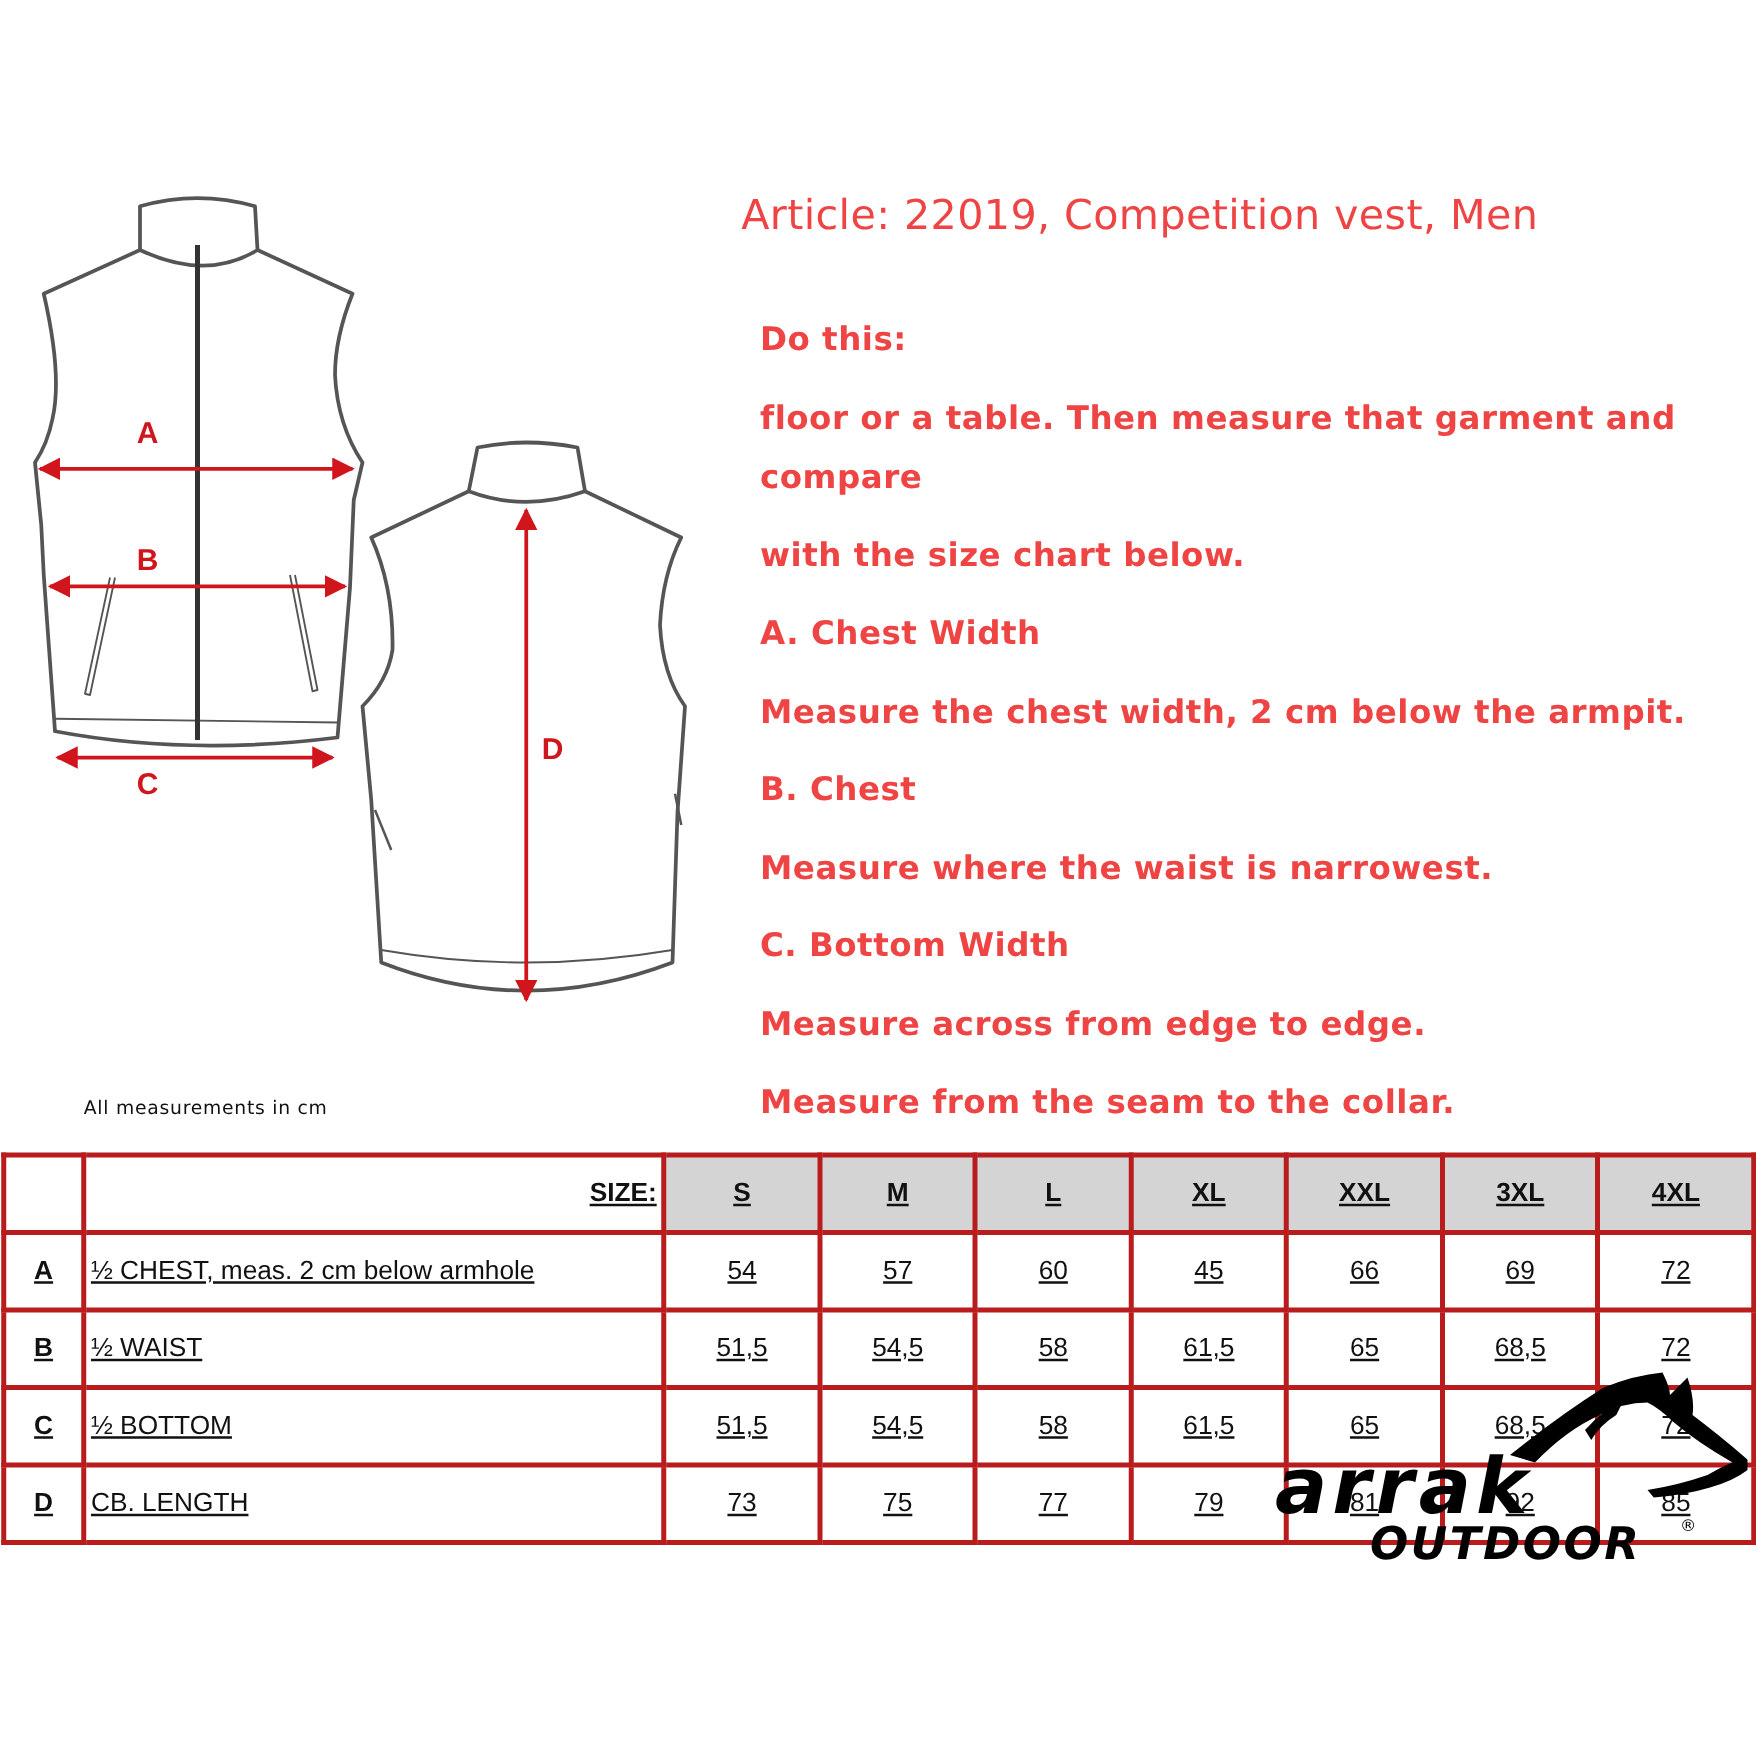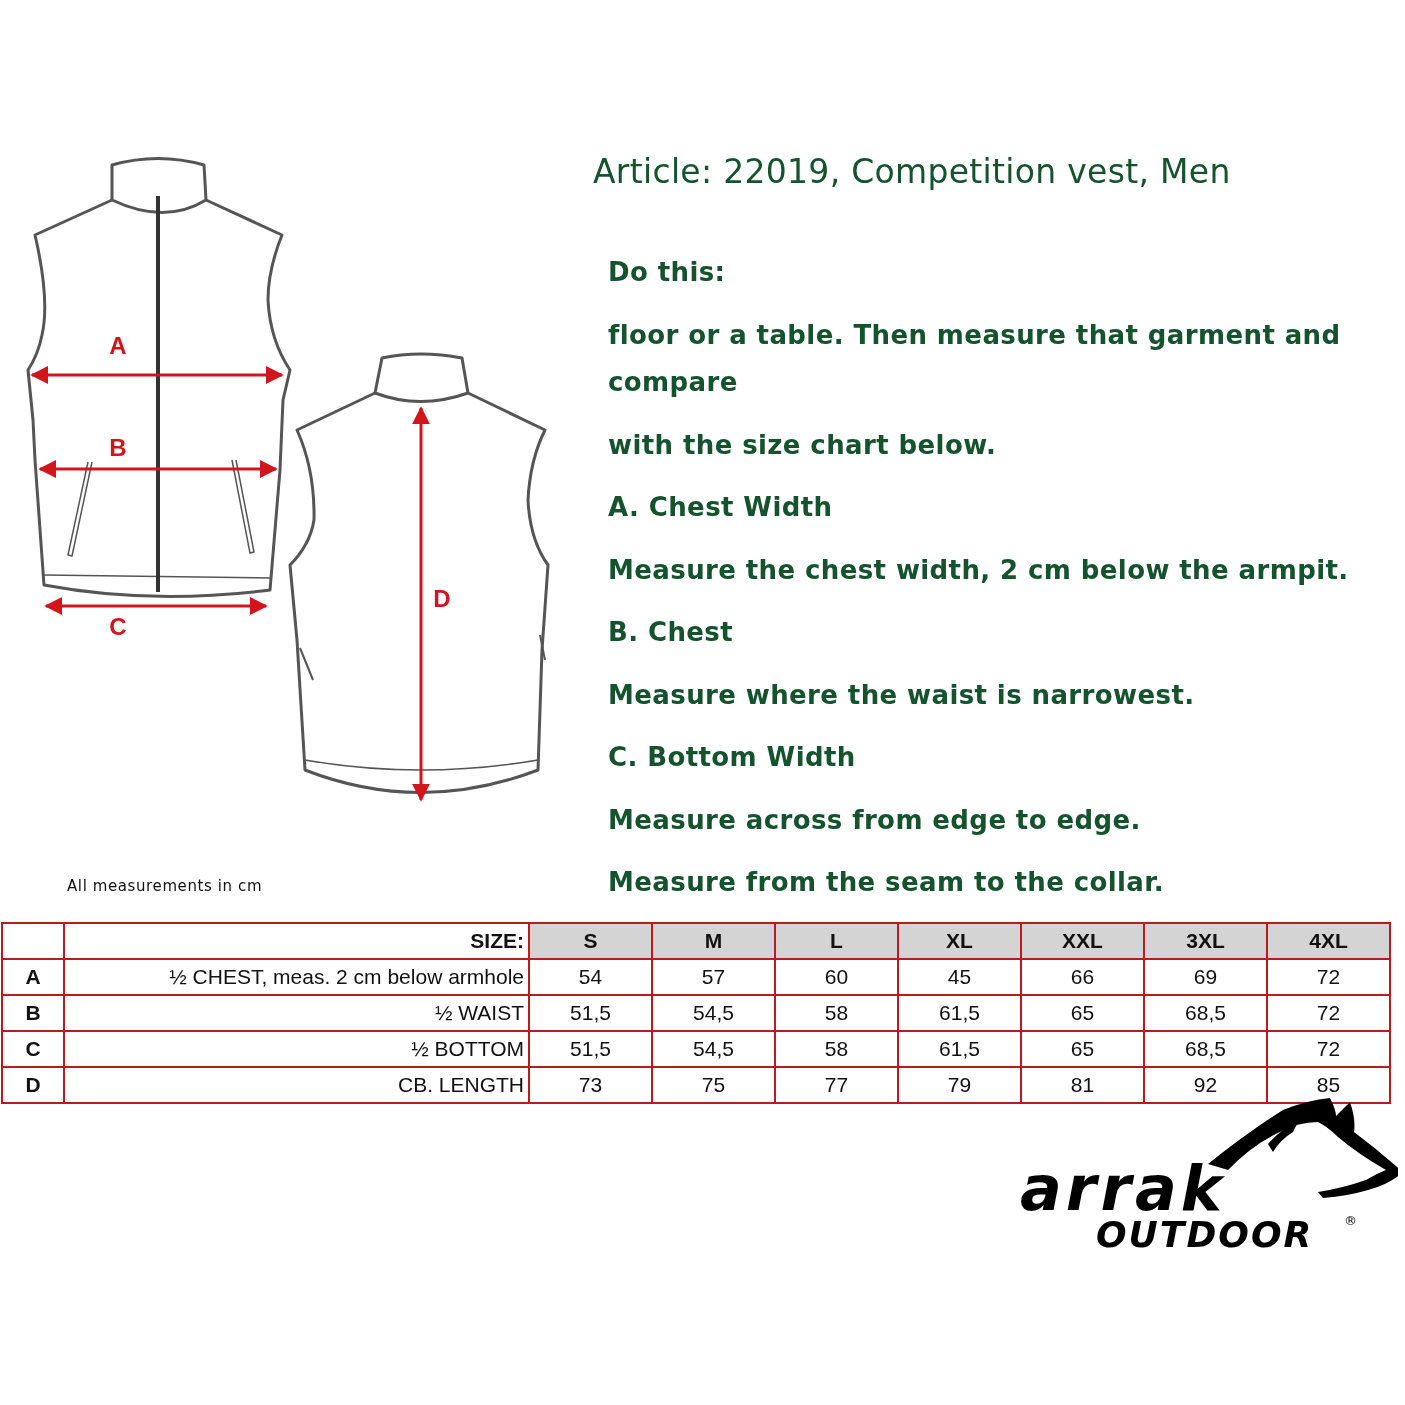--- a/index.html
+++ b/index.html
@@ -1,26 +1,26 @@
 <!DOCTYPE html>
 <html><head>
 <meta charset="utf-8">
 <style>
   html, body { margin: 0; padding: 0; background: #ffffff; }
   body { width: 1405px; height: 1405px; position: relative; overflow: hidden; font-family: "DejaVu Sans", sans-serif; color: #111; }
   .diagram { position: absolute; left: 0; top: 140px; width: 580px; height: 680px; }
-  .instructions { position: absolute; left: 593px; top: 148px; width: 790px; font-family: "DejaVu Sans", sans-serif; color: #14532d; }
+  .instructions { position: absolute; left: 593px; top: 148px; width: 790px; font-family: "DejaVu Sans", sans-serif; color: #ef4444; }
   .title { font-size: 33px; line-height: 48px; letter-spacing: 0.3px; margin: 0; font-weight: normal; }
   .para { font-size: 26px; line-height: 47.5px; margin: 15px; letter-spacing: 0.4px; font-weight: bold; }
   .gap { height: 38px; }
   .units { position: absolute; left: 67px; top: 877px; font-size: 15px; letter-spacing: 0.6px; }
   table.sizes { position: absolute; left: 1px; top: 922px; border-collapse: collapse; font-family: "Liberation Sans", sans-serif; font-size: 21px; }
-  table.sizes td { border: 2px solid #b91c1c; height: 26px; padding: 4px 4px; line-height: 26px; }
+  table.sizes td { border: 4px solid #b91c1c; height: 26px; padding: 16px 4px; line-height: 26px; text-decoration: underline; }
   .c-code { width: 52px; text-align: center; font-weight: bold; }
-  .c-desc { width: 455px; text-align: right; }
+  .c-desc { width: 455px; text-align: left; }
   .c-size { width: 113px; text-align: center; }
   .hdr-size { background: #d4d4d4; font-weight: bold; }
   .hdr-label { text-align: right; font-weight: bold; }
   .logo { position: absolute; left: 1018px; top: 1092px; width: 380px; height: 170px; }
 </style>
 </head>
 <body>
 
 <svg class="diagram" viewBox="0 140 580 680" width="580" height="680">
   <defs>

